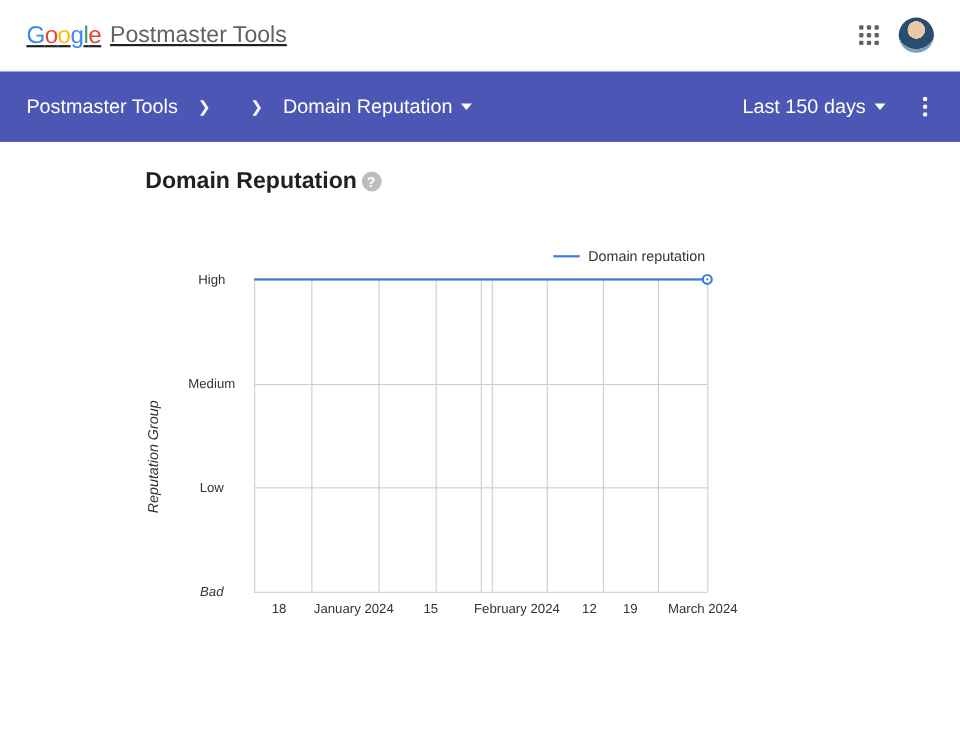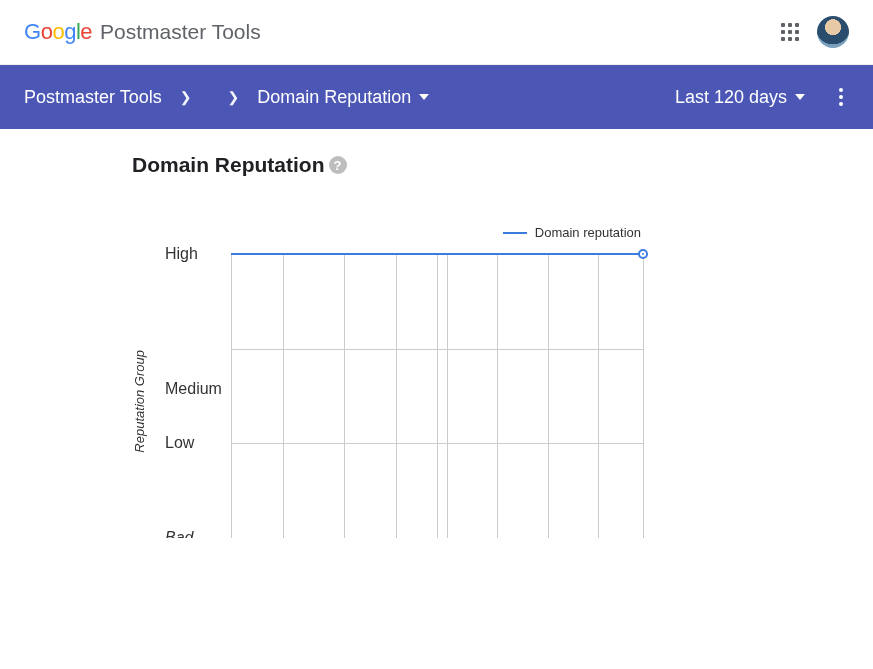--- a/index.html
+++ b/index.html
@@ -1,18 +1,18 @@
 <!DOCTYPE html>
 <html><head>
   <meta charset="utf-8">
   <style>
     * { box-sizing: border-box; margin: 0; padding: 0; }
     body { font-family: Arial, Helvetica, sans-serif; background: #fff; color: #202124; width: 873px; }
     .topbar { display: flex; align-items: center; justify-content: space-between; padding: 16px 24px; border-bottom: 1px solid #eee; }
-    .topbar-left { display: flex; align-items: center; gap: 4px; }
+    .topbar-left { display: flex; align-items: center; gap: 4px; text-decoration: underline; }
     .google-logo { font-size: 22px; font-weight: 500; letter-spacing: -0.5px; }
     .g-b { color: #4285F4; } .g-r { color: #EA4335; } .g-y { color: #FBBC05; } .g-g { color: #34A853; }
     .product { font-size: 21px; color: #5f6368; margin-left: 4px; font-weight: 400; }
     .topbar-right { display: flex; align-items: center; gap: 18px; }
     .apps-grid { display: grid; grid-template-columns: repeat(3, 4px); grid-template-rows: repeat(3, 4px); gap: 3px; cursor: pointer; }
     .apps-grid span { background: #5f6368; width: 4px; height: 4px; border-radius: 1px; }
     .avatar { width: 32px; height: 32px; border-radius: 50%; background: radial-gradient(circle at 50% 35%, #e8c9a6 0 30%, #2a4d6e 31% 65%, #7aa0be 66% 100%); cursor: pointer; }
     .navbar { background: #4b56b5; color: #fff; display: flex; align-items: center; padding: 0 24px; height: 64px; font-size: 18px; }
     .navbar .crumb { display: flex; align-items: center; gap: 6px; cursor: pointer; white-space: nowrap; }
     .navbar .chev { margin: 0 18px; font-size: 14px; opacity: 0.95; }
@@ -24,21 +24,21 @@
     .title-row { display: flex; align-items: center; gap: 4px; margin-bottom: 48px; }
     .title { font-size: 21px; font-weight: 700; color: #202124; }
     .help { width: 18px; height: 18px; border-radius: 50%; background: #bdbdbd; color: #fff; font-size: 13px; font-weight: 700; display: flex; align-items: center; justify-content: center; cursor: pointer; }
     .chart-wrap { position: relative; display: flex; }
     .ylabel { writing-mode: vertical-rl; transform: rotate(180deg); font-style: italic; font-size: 13px; color: #333; align-self: center; margin-right: 26px; margin-top: 40px; }
     .grid-area { position: relative; }
     .legend { display: flex; justify-content: flex-end; align-items: center; gap: 8px; font-size: 13px; color: #333; margin-bottom: 14px; padding-right: 2px; }
     .legend-line { width: 24px; height: 2px; background: #3b7ddd; }
     .grid { position: relative; width: 412px; height: 284px; margin-left: 58px; }
     .y-ticks { position: absolute; left: -58px; top: 0; height: 100%; width: 55px; }
-    .y-tick { position: absolute; right: 8px; transform: translateY(-50%); font-size: 16px; color: #333; text-align: left; width: 55px; }
+    .y-tick { position: absolute; right: 8px; transform: translateY(-50%); font-size: 12px; color: #333; text-align: center; width: 55px; }
     .hlines { position: absolute; inset: 0; }
     .hline { position: absolute; left: 0; right: 0; border-top: 1px solid #ccc; }
     .vlines { position: absolute; inset: 0; }
     .vline { position: absolute; top: 0; bottom: 0; border-left: 1px solid #ccc; }
     .x-ticks { position: relative; width: 412px; margin-left: 58px; height: 20px; margin-top: 8px; }
     .x-tick { position: absolute; top: 0; font-size: 12px; color: #333; transform: translateX(-50%); white-space: nowrap; }
     .data-line { position: absolute; left: 0; right: 0; height: 2px; background: #3b7ddd; }
     .data-dot { position: absolute; width: 10px; height: 10px; border-radius: 50%; background: #fff; border: 2px solid #3b7ddd; transform: translate(-50%, -50%); }
     .data-dot::after { content: ''; position: absolute; inset: 2px; border-radius: 50%; background: #3b7ddd; }
   </style>
@@ -71,21 +71,21 @@
       <span>Postmaster Tools</span>
     </div>
   <span class="chev">❯</span>
   <span class="chev">❯</span>
   <div class="crumb">
       <span>Domain Reputation</span>
       <span class="caret-down"></span>
     </div>
   <div class="spacer"></div>
   <div class="crumb">
-      <span>Last 120 days</span>
+      <span>Last 150 days</span>
       <span class="caret-down"></span>
     </div>
   <div class="kebab">
       <span></span>
       <span></span>
       <span></span>
     </div>
 </div>
 
 <div class="content">
@@ -98,21 +98,21 @@
     <div class="ylabel">Reputation Group</div>
     <div class="grid-area">
       <div class="legend">
         <span class="legend-line"></span>
         <span>Domain reputation</span>
       </div>
       <div class="grid" id="grid">
         <div class="y-ticks" id="yticks">
             <div class="y-tick" style="top: 100%; font-style: italic;">Bad</div>
             <div class="y-tick" style="top: 66.7%;">Low</div>
-            <div class="y-tick" style="top: 33.3%; margin-top: 40px;">Medium</div>
+            <div class="y-tick" style="top: 33.3%;">Medium</div>
             <div class="y-tick" style="top: 0%;">High</div>
           </div>
         <div class="hlines" id="hlines">
             <div class="hline" style="top: 100%;"></div>
             <div class="hline" style="top: 66.7%;"></div>
             <div class="hline" style="top: 33.3%;"></div>
             <div class="hline" style="top: 0%;"></div>
           </div>
         <div class="vlines" id="vlines">
             <div class="vline" style="left: 0%;"></div>
@@ -122,15 +122,24 @@
             <div class="vline" style="left: 50%;"></div>
             <div class="vline" style="left: 52.5%;"></div>
             <div class="vline" style="left: 64.5%;"></div>
             <div class="vline" style="left: 77%;"></div>
             <div class="vline" style="left: 89%;"></div>
             <div class="vline" style="left: 100%;"></div>
           </div>
         <div class="data-line" id="dataline" style="top: calc(0% - 1px);"></div>
         <div class="data-dot" id="datadot" style="top: 0%; left: 100%;"></div>
       </div>
+      <div class="x-ticks" id="xticks">
+          <div class="x-tick" style="left: 5.5%;">18</div>
+          <div class="x-tick" style="left: 22%;">January 2024</div>
+          <div class="x-tick" style="left: 39%;">15</div>
+          <div class="x-tick" style="left: 58%;">February 2024</div>
+          <div class="x-tick" style="left: 74%;">12</div>
+          <div class="x-tick" style="left: 83%;">19</div>
+          <div class="x-tick" style="left: 99%;">March 2024</div>
+        </div>
     </div>
   </div>
 </div>
 
 </body></html>

